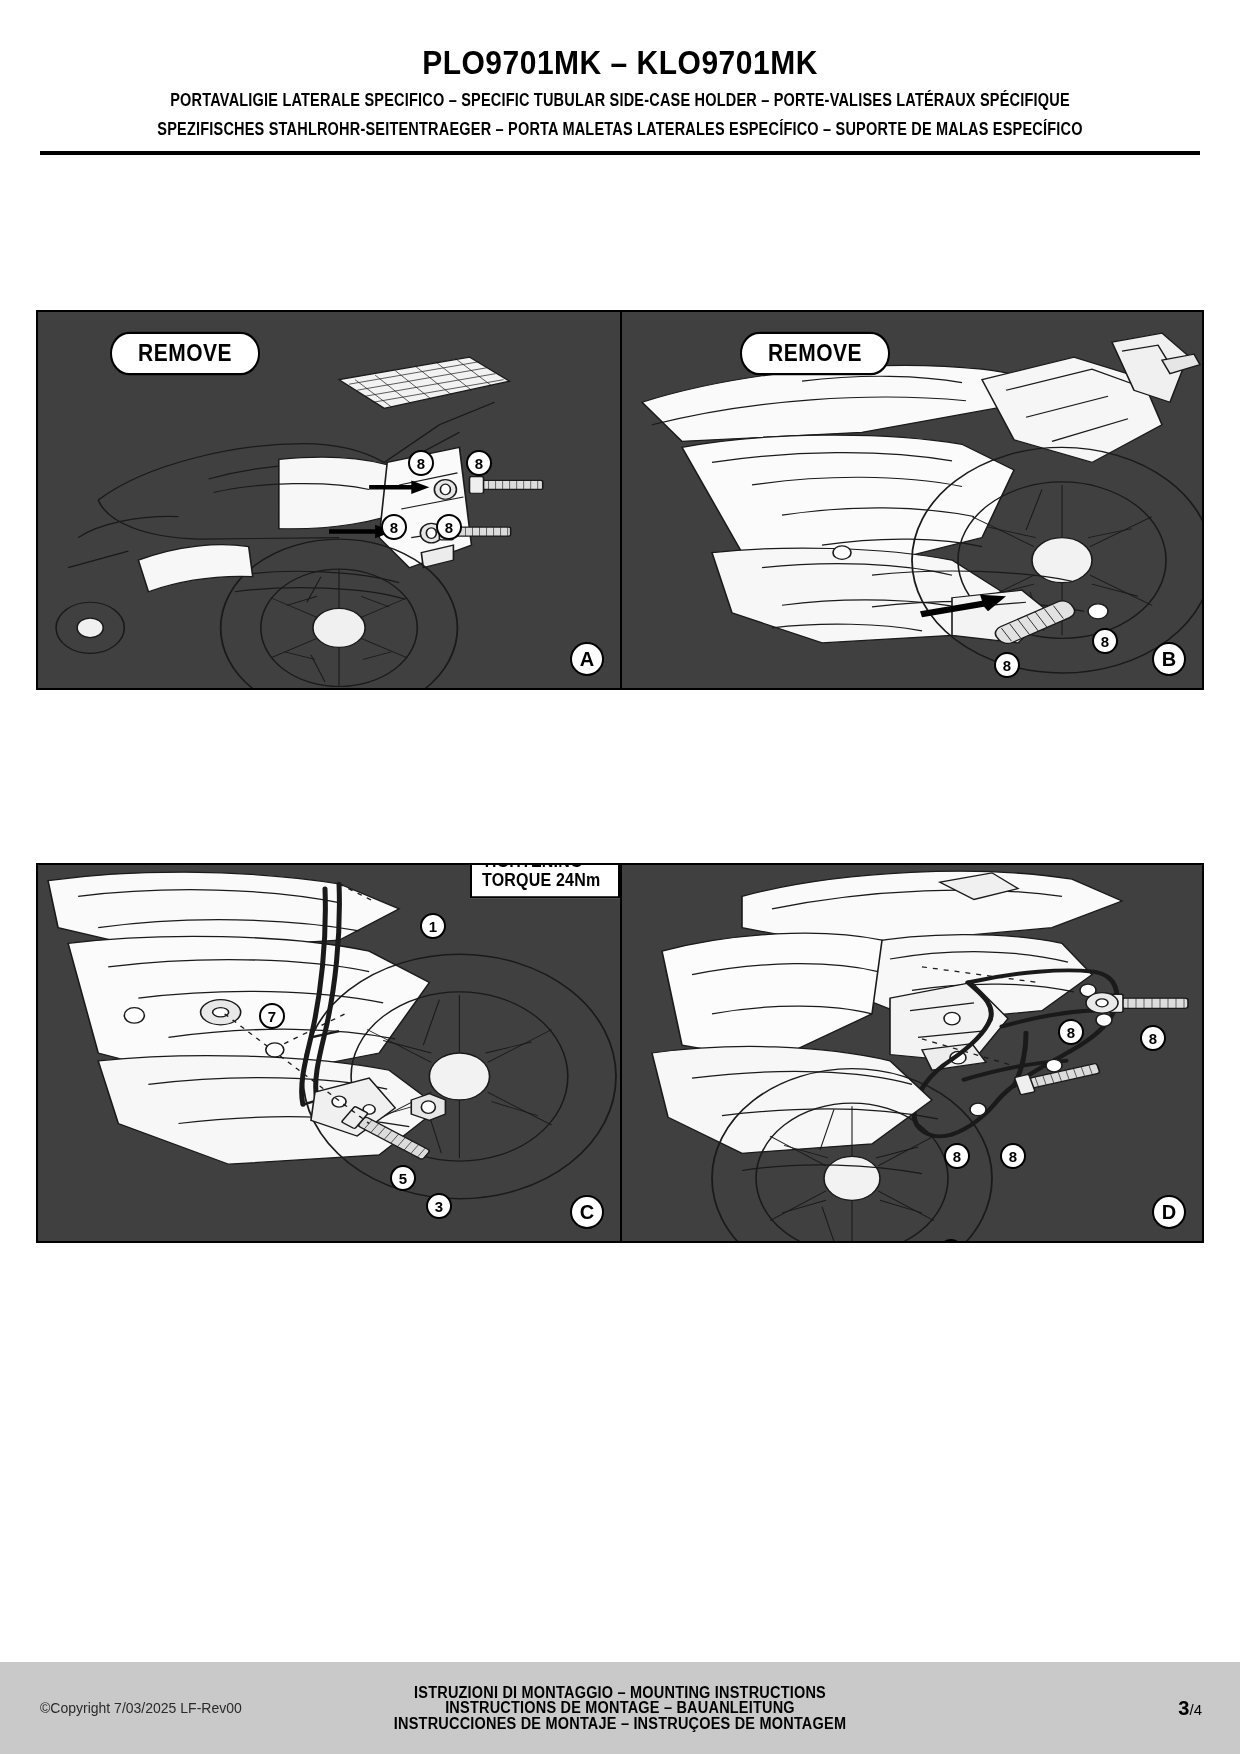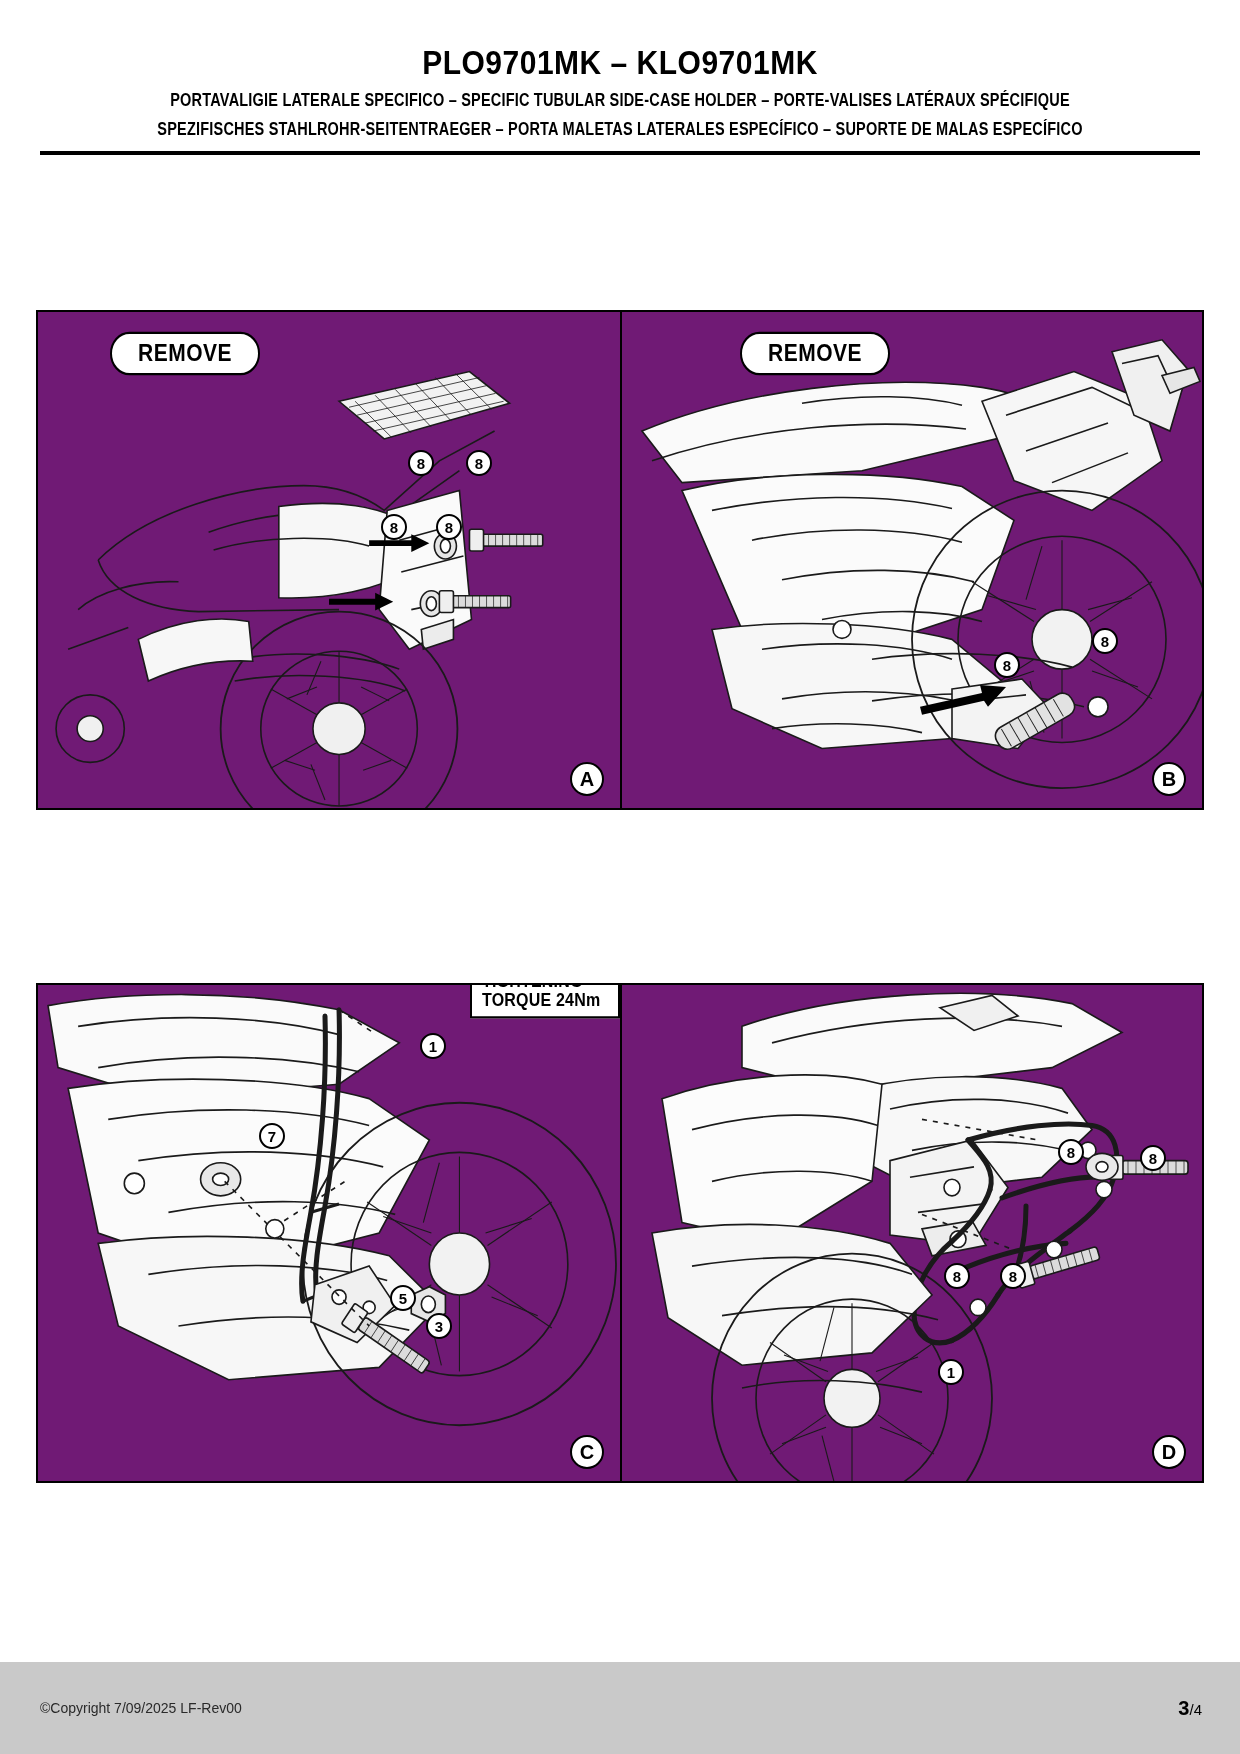--- a/index.html
+++ b/index.html
@@ -44,22 +44,22 @@
   
   .panels {
     position: absolute;
     left: 36px;
     top: 310px;
     width: 1168px;
   }
   .panel-row {
     display: flex;
     border: 2.5px solid #000;
-    height: 500px;
-    background: #701a75;
+    height: 380px;
+    background: #404040;
   }
   .panel-row.second { margin-top: 173px; }
   .panel {
     position: relative;
     flex: 1 1 50%;
     overflow: hidden;
   }
   .panel + .panel { border-left: 2.5px solid #000; }
 
   
@@ -557,17 +557,22 @@
       <div class="callout" style="left:518px; top:160px;">8</div>
       <div class="callout" style="left:322px; top:278px;">8</div>
       <div class="callout" style="left:378px; top:278px;">8</div>
       <div class="callout" style="left:316px; top:374px;">1</div>
       <div class="panel-letter">D</div>
     </div>
   </div>
 </div>
 
 <div class="footer">
-  <div class="copy">©Copyright 7/09/2025 LF-Rev00</div>
+  <div class="copy">©Copyright 7/03/2025 LF-Rev00</div>
+  <div class="center">
+    <div>ISTRUZIONI DI MONTAGGIO  –  MOUNTING INSTRUCTIONS</div>
+    <div>INSTRUCTIONS DE MONTAGE – BAUANLEITUNG</div>
+    <div>INSTRUCCIONES DE MONTAJE – INSTRUÇOES DE MONTAGEM</div>
+  </div>
   <div class="page">
     <span>3</span><span class="small">/4</span>
   </div>
 </div>
 
 </body></html>

